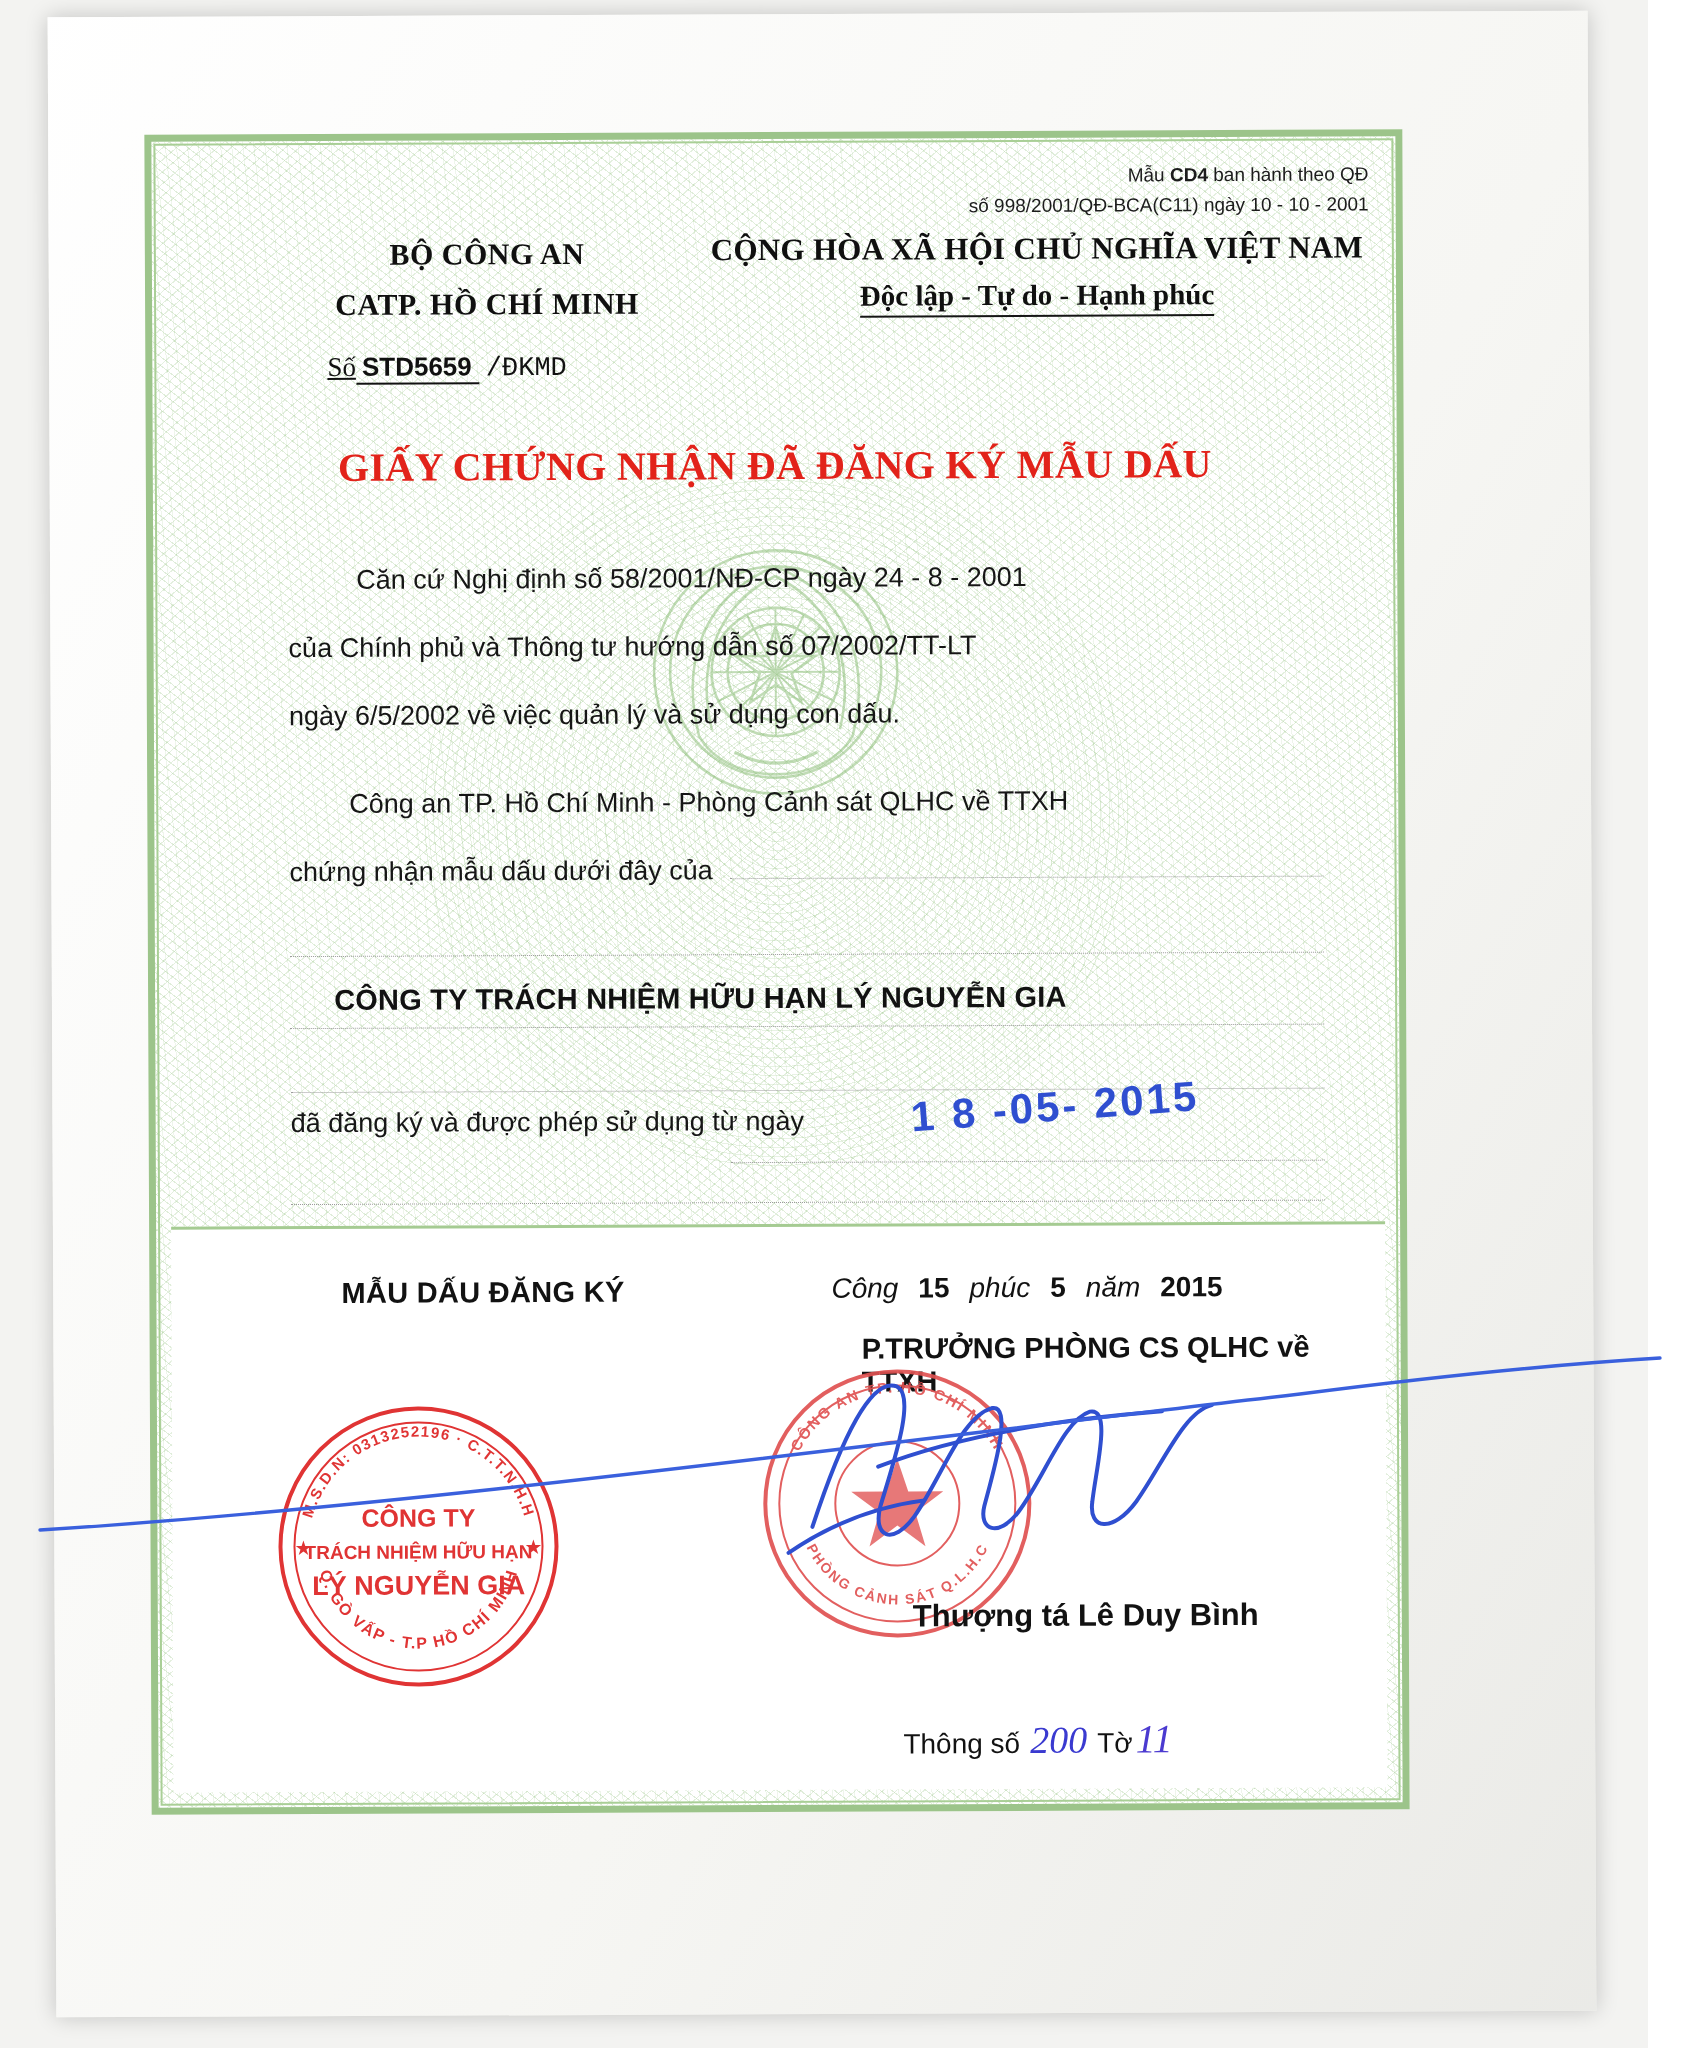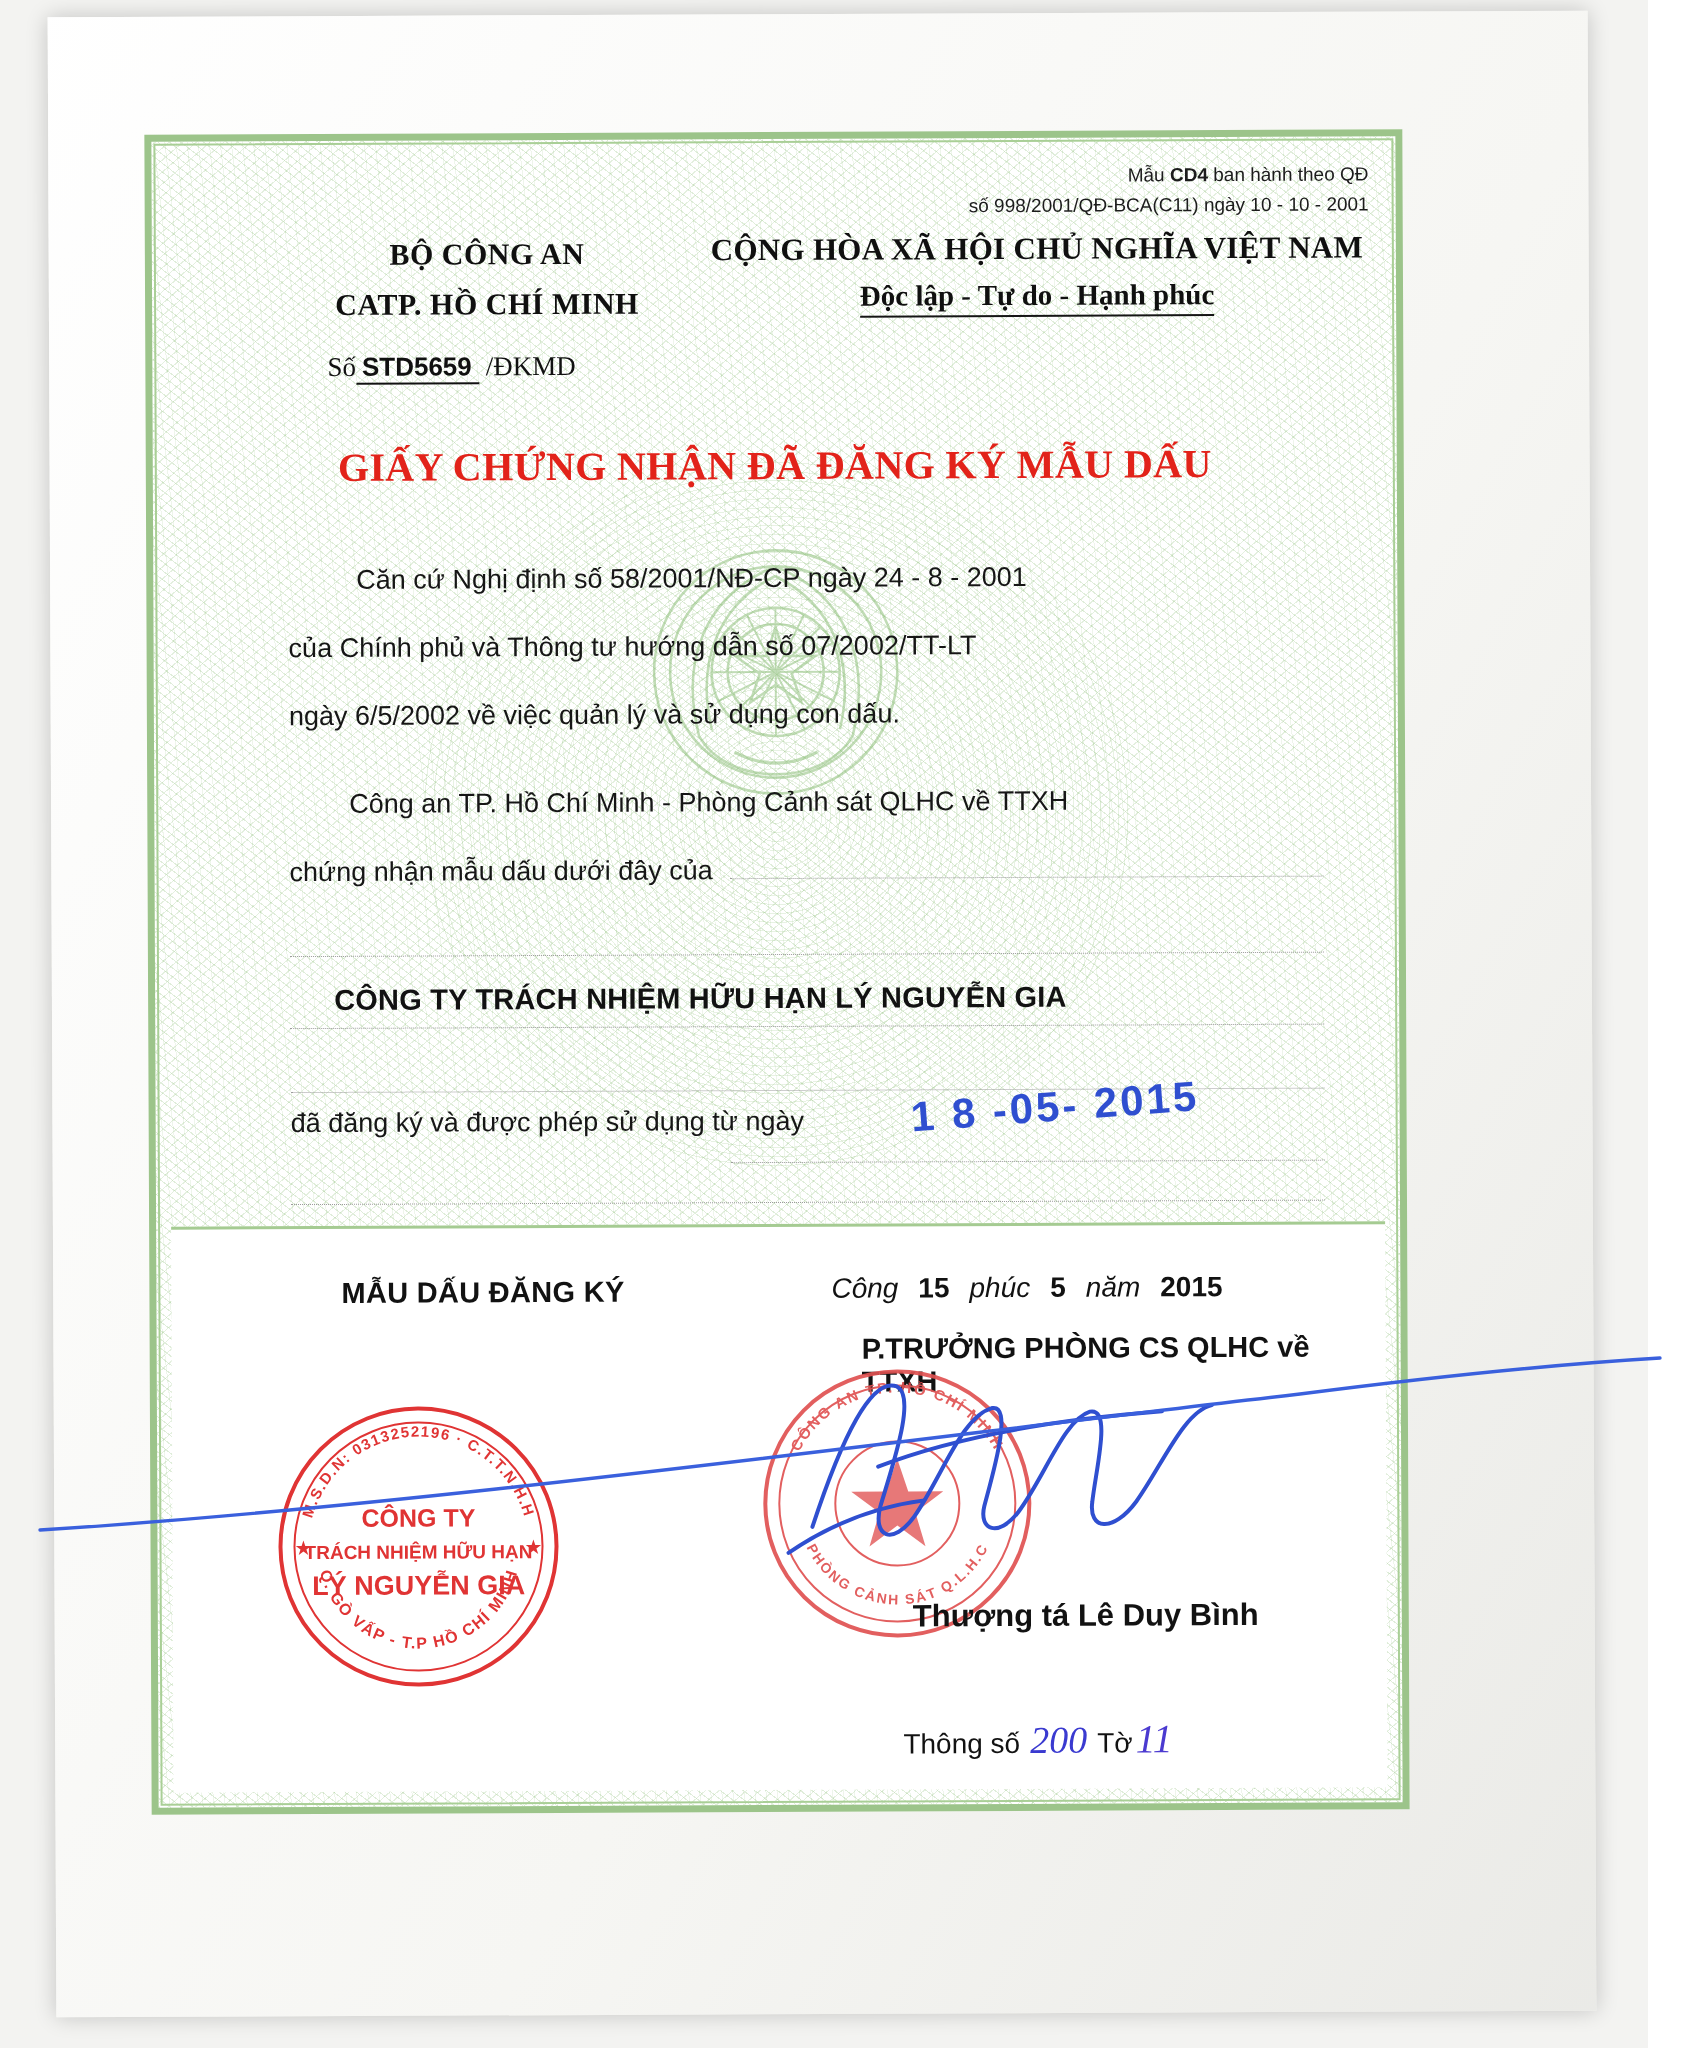--- a/index.html
+++ b/index.html
@@ -132,29 +132,29 @@
 
   .sonum {
     position: absolute;
     left: 160px;
     top: 196px;
     font-family: "Liberation Serif", serif;
     font-size: 27px;
     color: #111;
     white-space: nowrap;
   }
-  .sonum .lbl { font-family: "Liberation Serif", serif; }
+  .sonum .lbl { font-family: "Liberation Serif", serif; text-decoration: underline; }
   .sonum .val {
     font-family: "Liberation Sans", sans-serif;
     font-weight: bold;
     font-size: 26px;
     border-bottom: 2px solid #111;
     padding: 0 8px 1px 6px;
   }
-  .sonum .suffix { font-family: Liberation Serif, serif; margin-left: 6px; }
+  .sonum .suffix { font-family: Liberation Mono, monospace; margin-left: 6px; }
 
   .national {
     position: absolute;
     left: 520px;
     top: 78px;
     width: 700px;
     text-align: center;
     font-family: "Liberation Serif", serif;
     color: #101010;
   }

